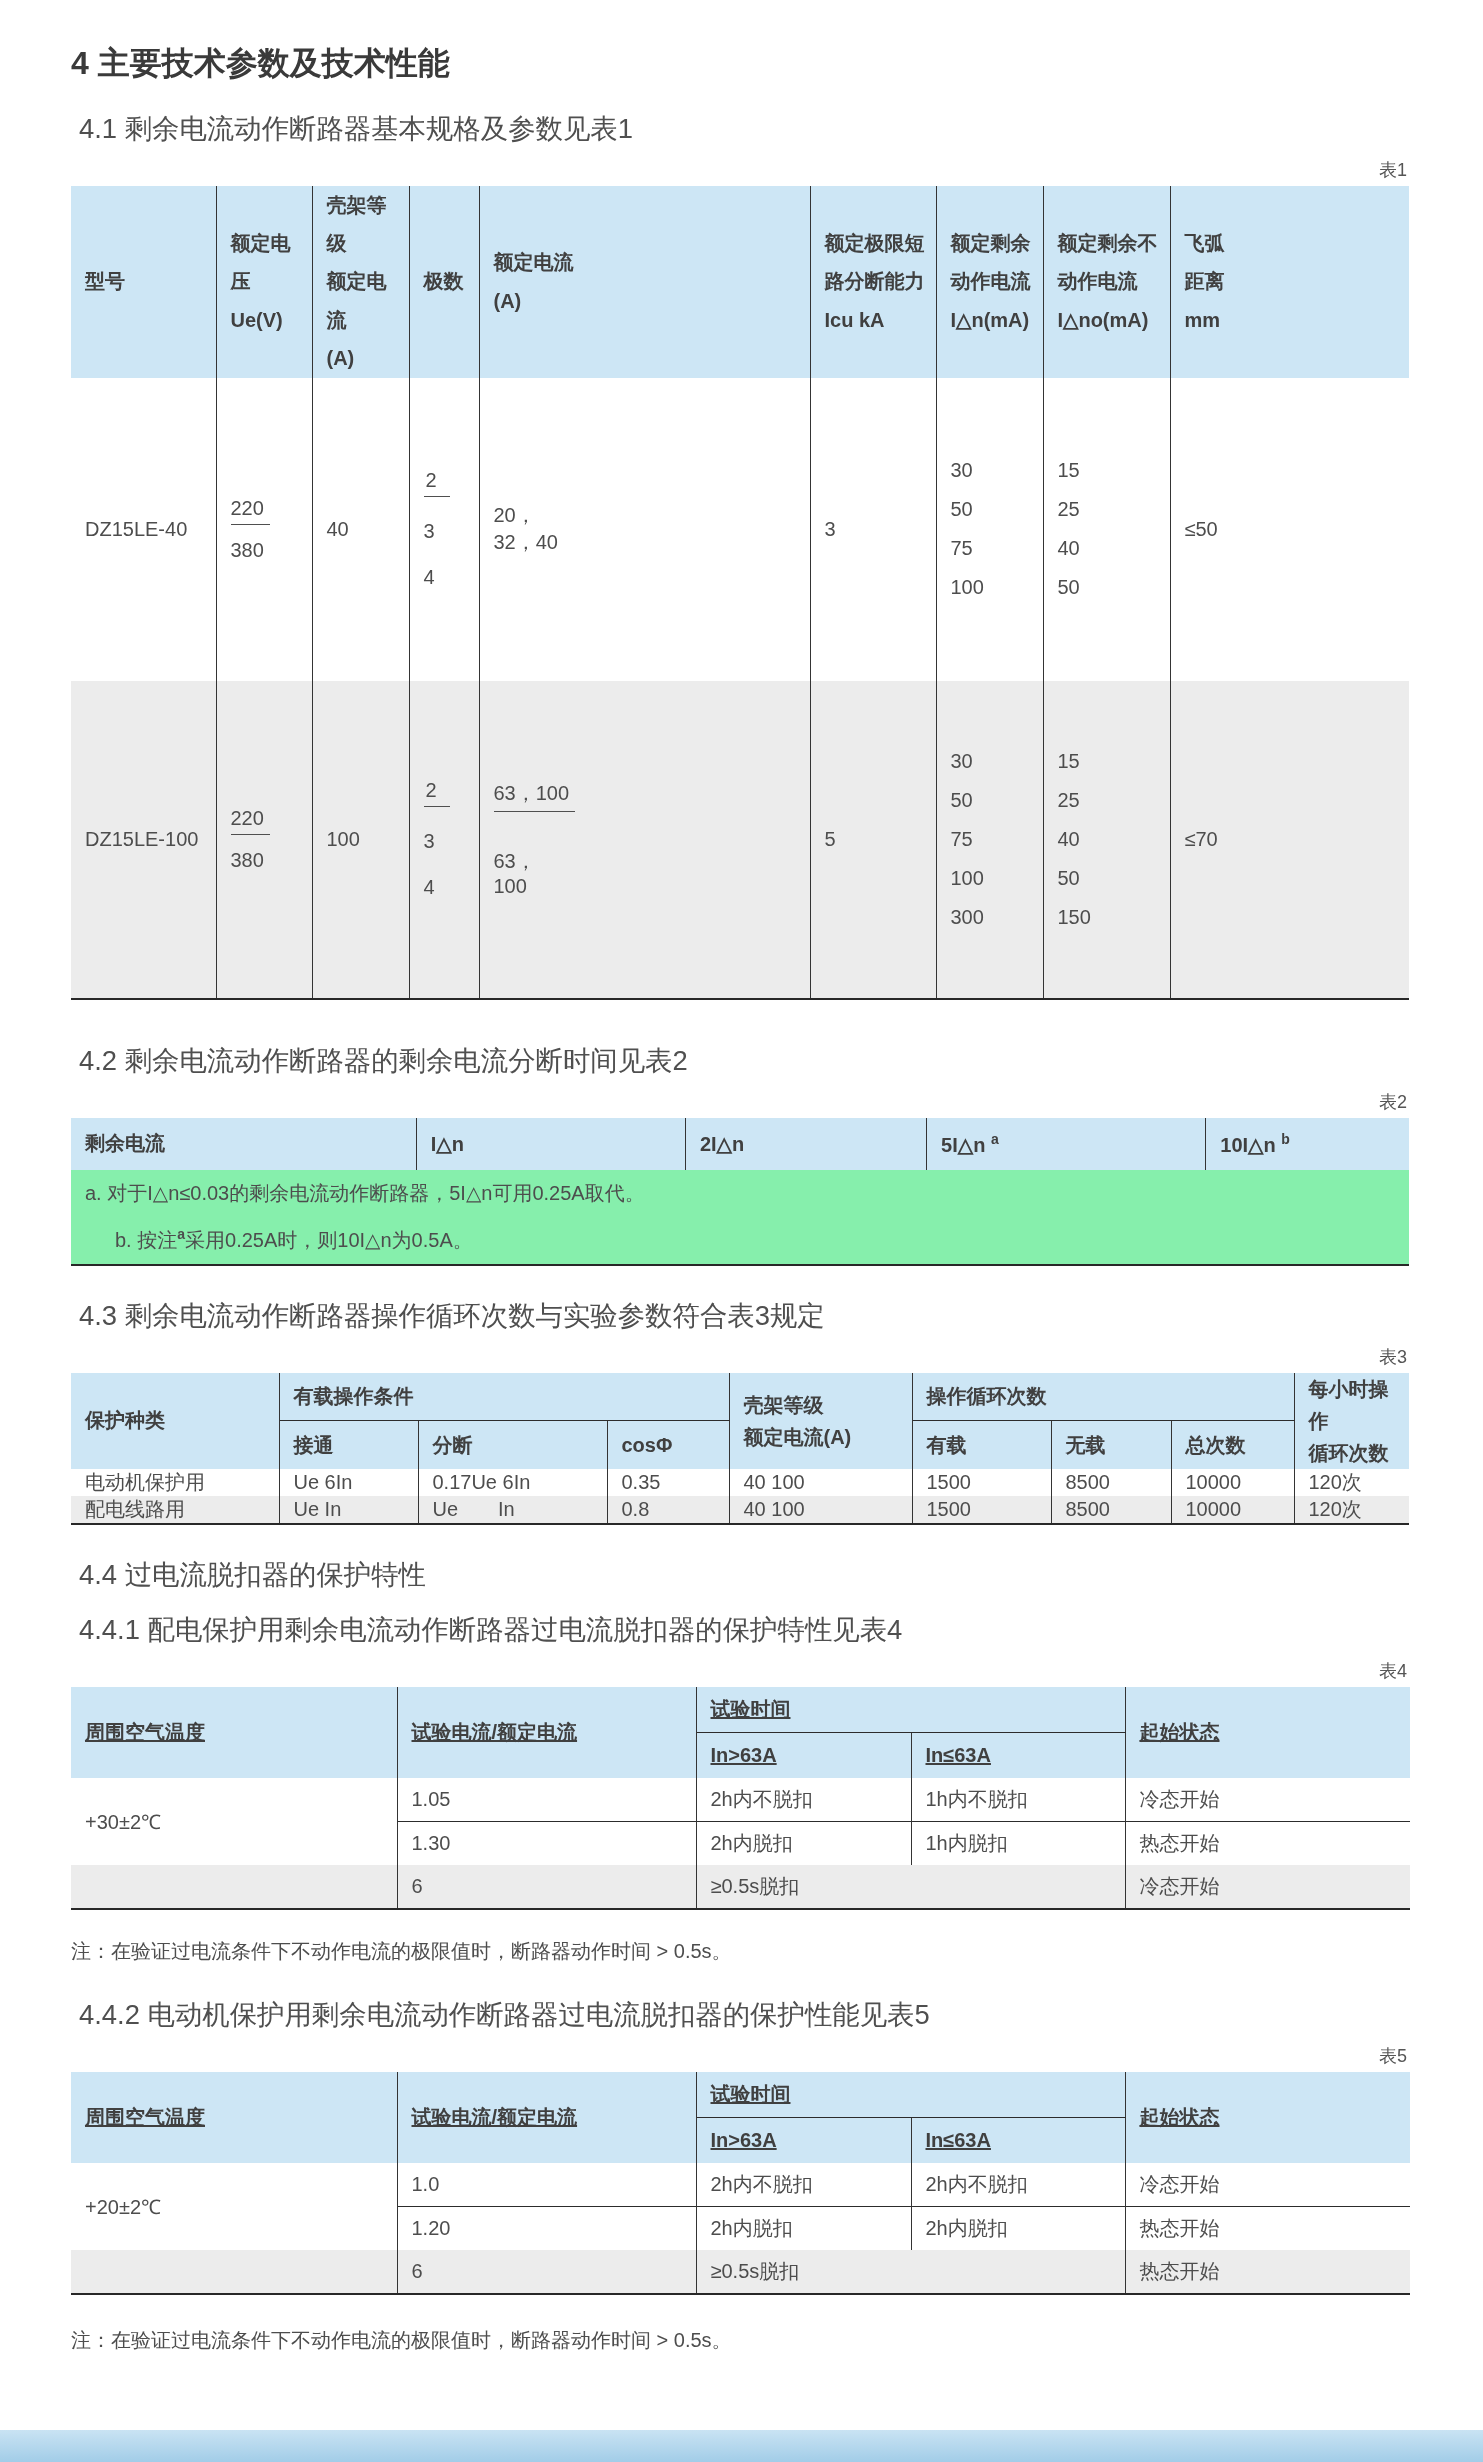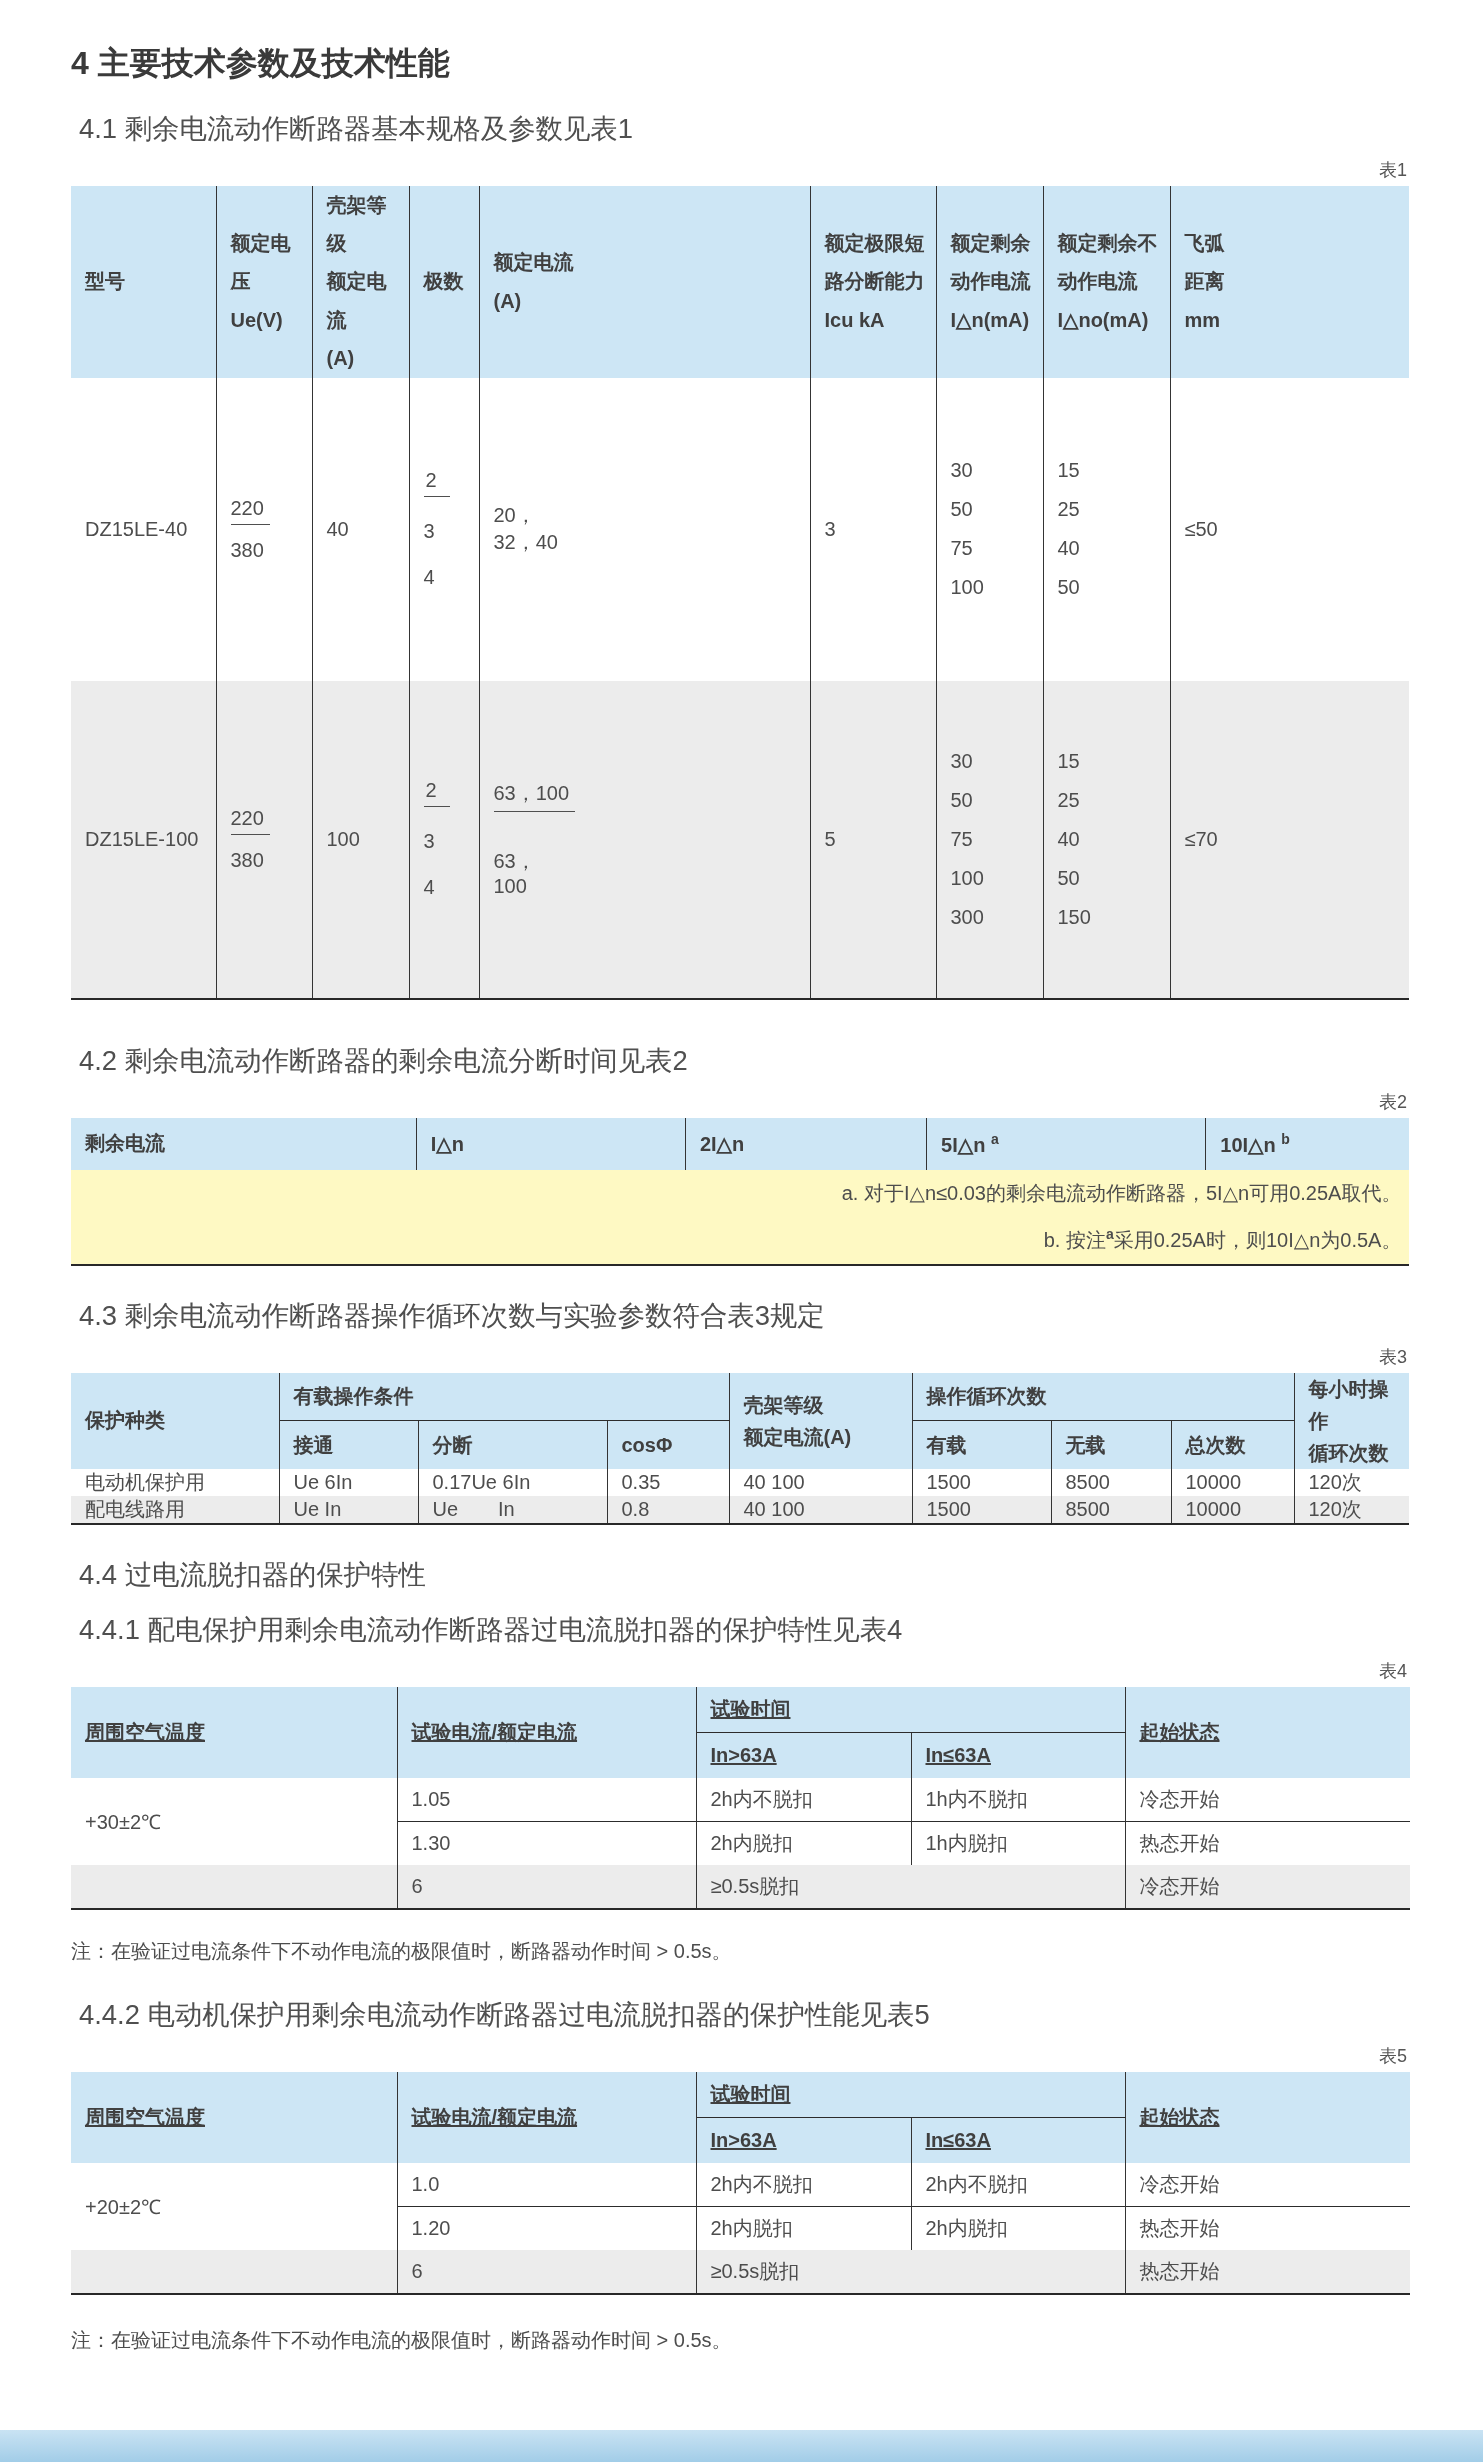--- a/index.html
+++ b/index.html
@@ -31,21 +31,21 @@
   .t1 tr.r2 td{height:317px;}
   .t1 .stack div{margin:13.2px 0;}
   .t1 .poles div{margin:23px 0;}
   .t1 .vals div{margin:16px 0;}
   .t1 .cur-top{margin-bottom:36px;}
   .t1 .bot td{border-bottom:2.8px solid #282828;}
   
   .t2 th{height:52px;}
   .t2 td.datarow{height:95px;}
   .t2 .lab{line-height:1.75;}
-  .t2 td.note{height:47px;border-right:none;background:#fef9c3;text-align:right;}
+  .t2 td.note{height:47px;border-right:none;background:#86efac;}
   .t2 .bot td{border-bottom:2.8px solid #282828;padding-left:44px;}
   
   .t3 th{height:47px;}
   .t3 .split{border-bottom:1.9px solid #2c2c2c;}
   .t3 td{height:18px;}
   .t3 .bot td{border-bottom:2.8px solid #282828;}
   .t3 .hpre{line-height:1.6;}
   
   .t45 th{height:45px;text-decoration:underline;}
   .t45 .split{border-bottom:1.9px solid #2c2c2c;}

